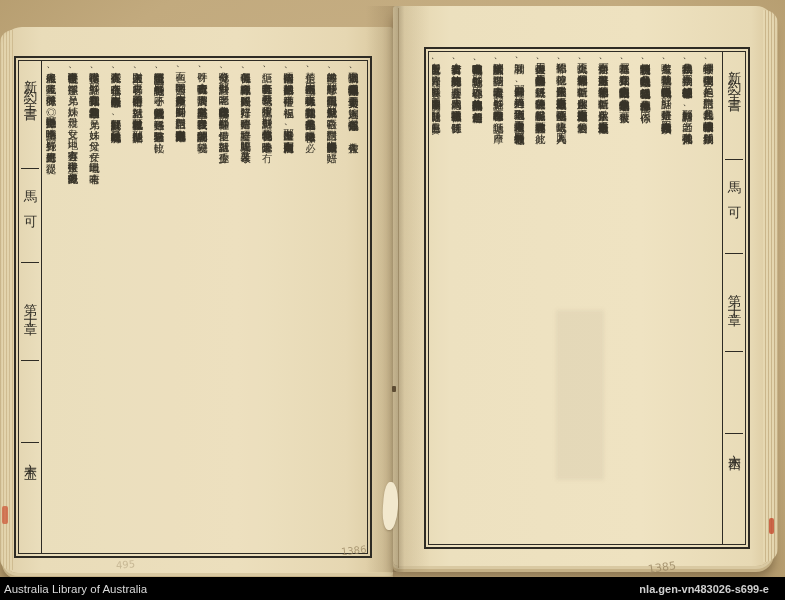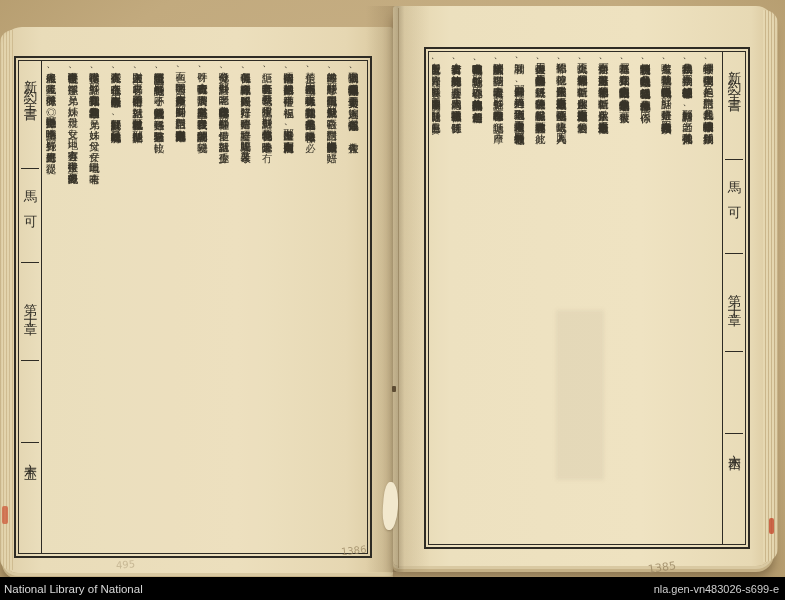--- a/index.html
+++ b/index.html
@@ -59,21 +59,21 @@
   .speck-dark{position:absolute;left:392px;top:386px;width:4px;height:6px;background:#5d4c33;border-radius:1px;}
   .speck-red-r{position:absolute;left:769px;top:518px;width:5px;height:16px;background:#c44a2e;border-radius:2px;opacity:.8;}
   .speck-red-l{position:absolute;left:2px;top:506px;width:6px;height:18px;background:#cc5233;border-radius:2px;opacity:.7;}
   .ghost{position:absolute;left:556px;top:310px;width:48px;height:170px;background:rgba(95,88,72,.07);filter:blur(2px);}
 
   
   .bar{position:absolute;left:0;bottom:0;width:785px;height:23px;background:#000;
     display:flex;align-items:center;justify-content:space-between;
     font-family:"Liberation Sans", sans-serif;}
   .bar .lib{margin-left:4px;color:#d9d9d9;font-size:11.5px;}
-  .bar .imgid{margin-right:6px;color:#cfcfcf;font-size:11px;}
+  .bar .imgid{margin-right:16px;color:#cfcfcf;font-size:11px;font-weight:bold;}
 </style>
 </head>
 <body>
 
 <div class="screen">
 
   <div class="sheet sheet-left"></div>
   <div class="sheet sheet-right"></div>
   <div class="edge-stack-left"></div>
   <div class="edge-stack-right"></div>
@@ -146,17 +146,17 @@
   <div class="ghost"></div>
   <div class="tear"></div>
   <div class="speck-dark"></div>
   <div class="speck-red-r"></div>
   <div class="speck-red-l"></div>
   <div class="pencil pencil-1385">1385</div>
   <div class="pencil pencil-1386">1386</div>
   <div class="pencil pencil-faint">495</div>
 
   <div class="bar">
-    <span class="lib">National Library of National</span>
+    <span class="lib">Australia Library of Australia</span>
     <span class="imgid">nla.gen-vn483026-s699-e</span>
   </div>
 
 </div>
 
 </body></html>

